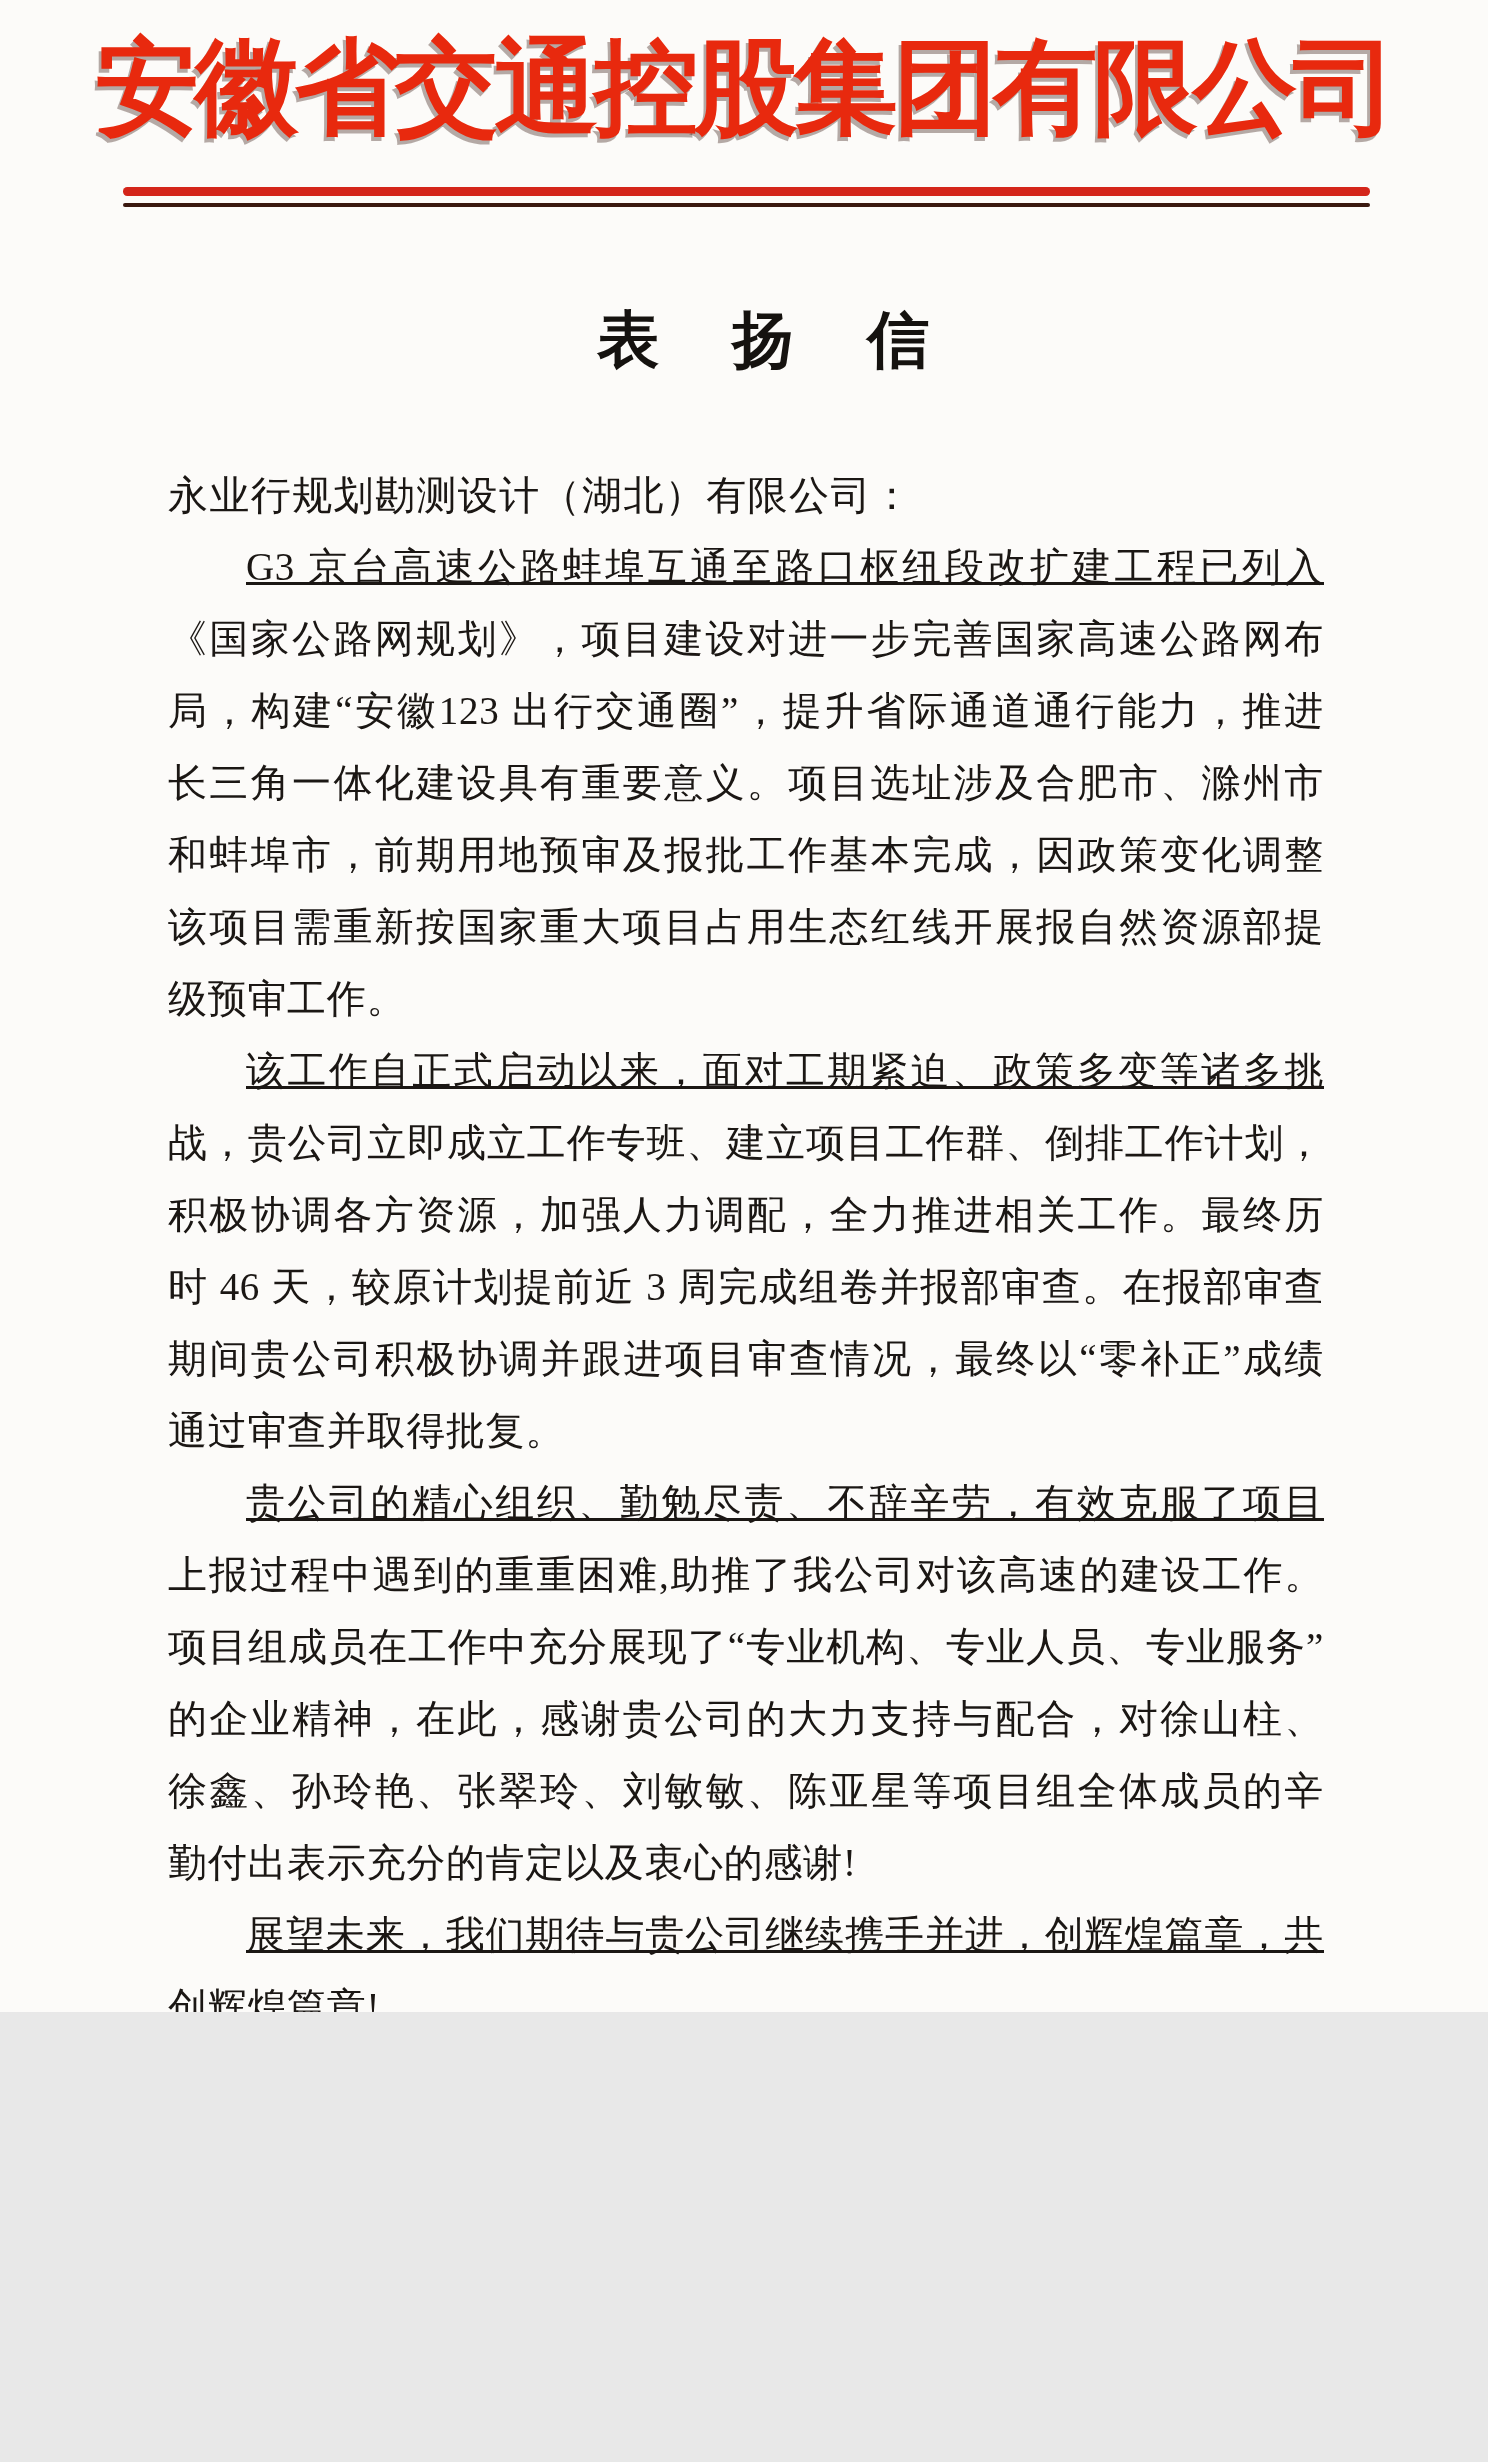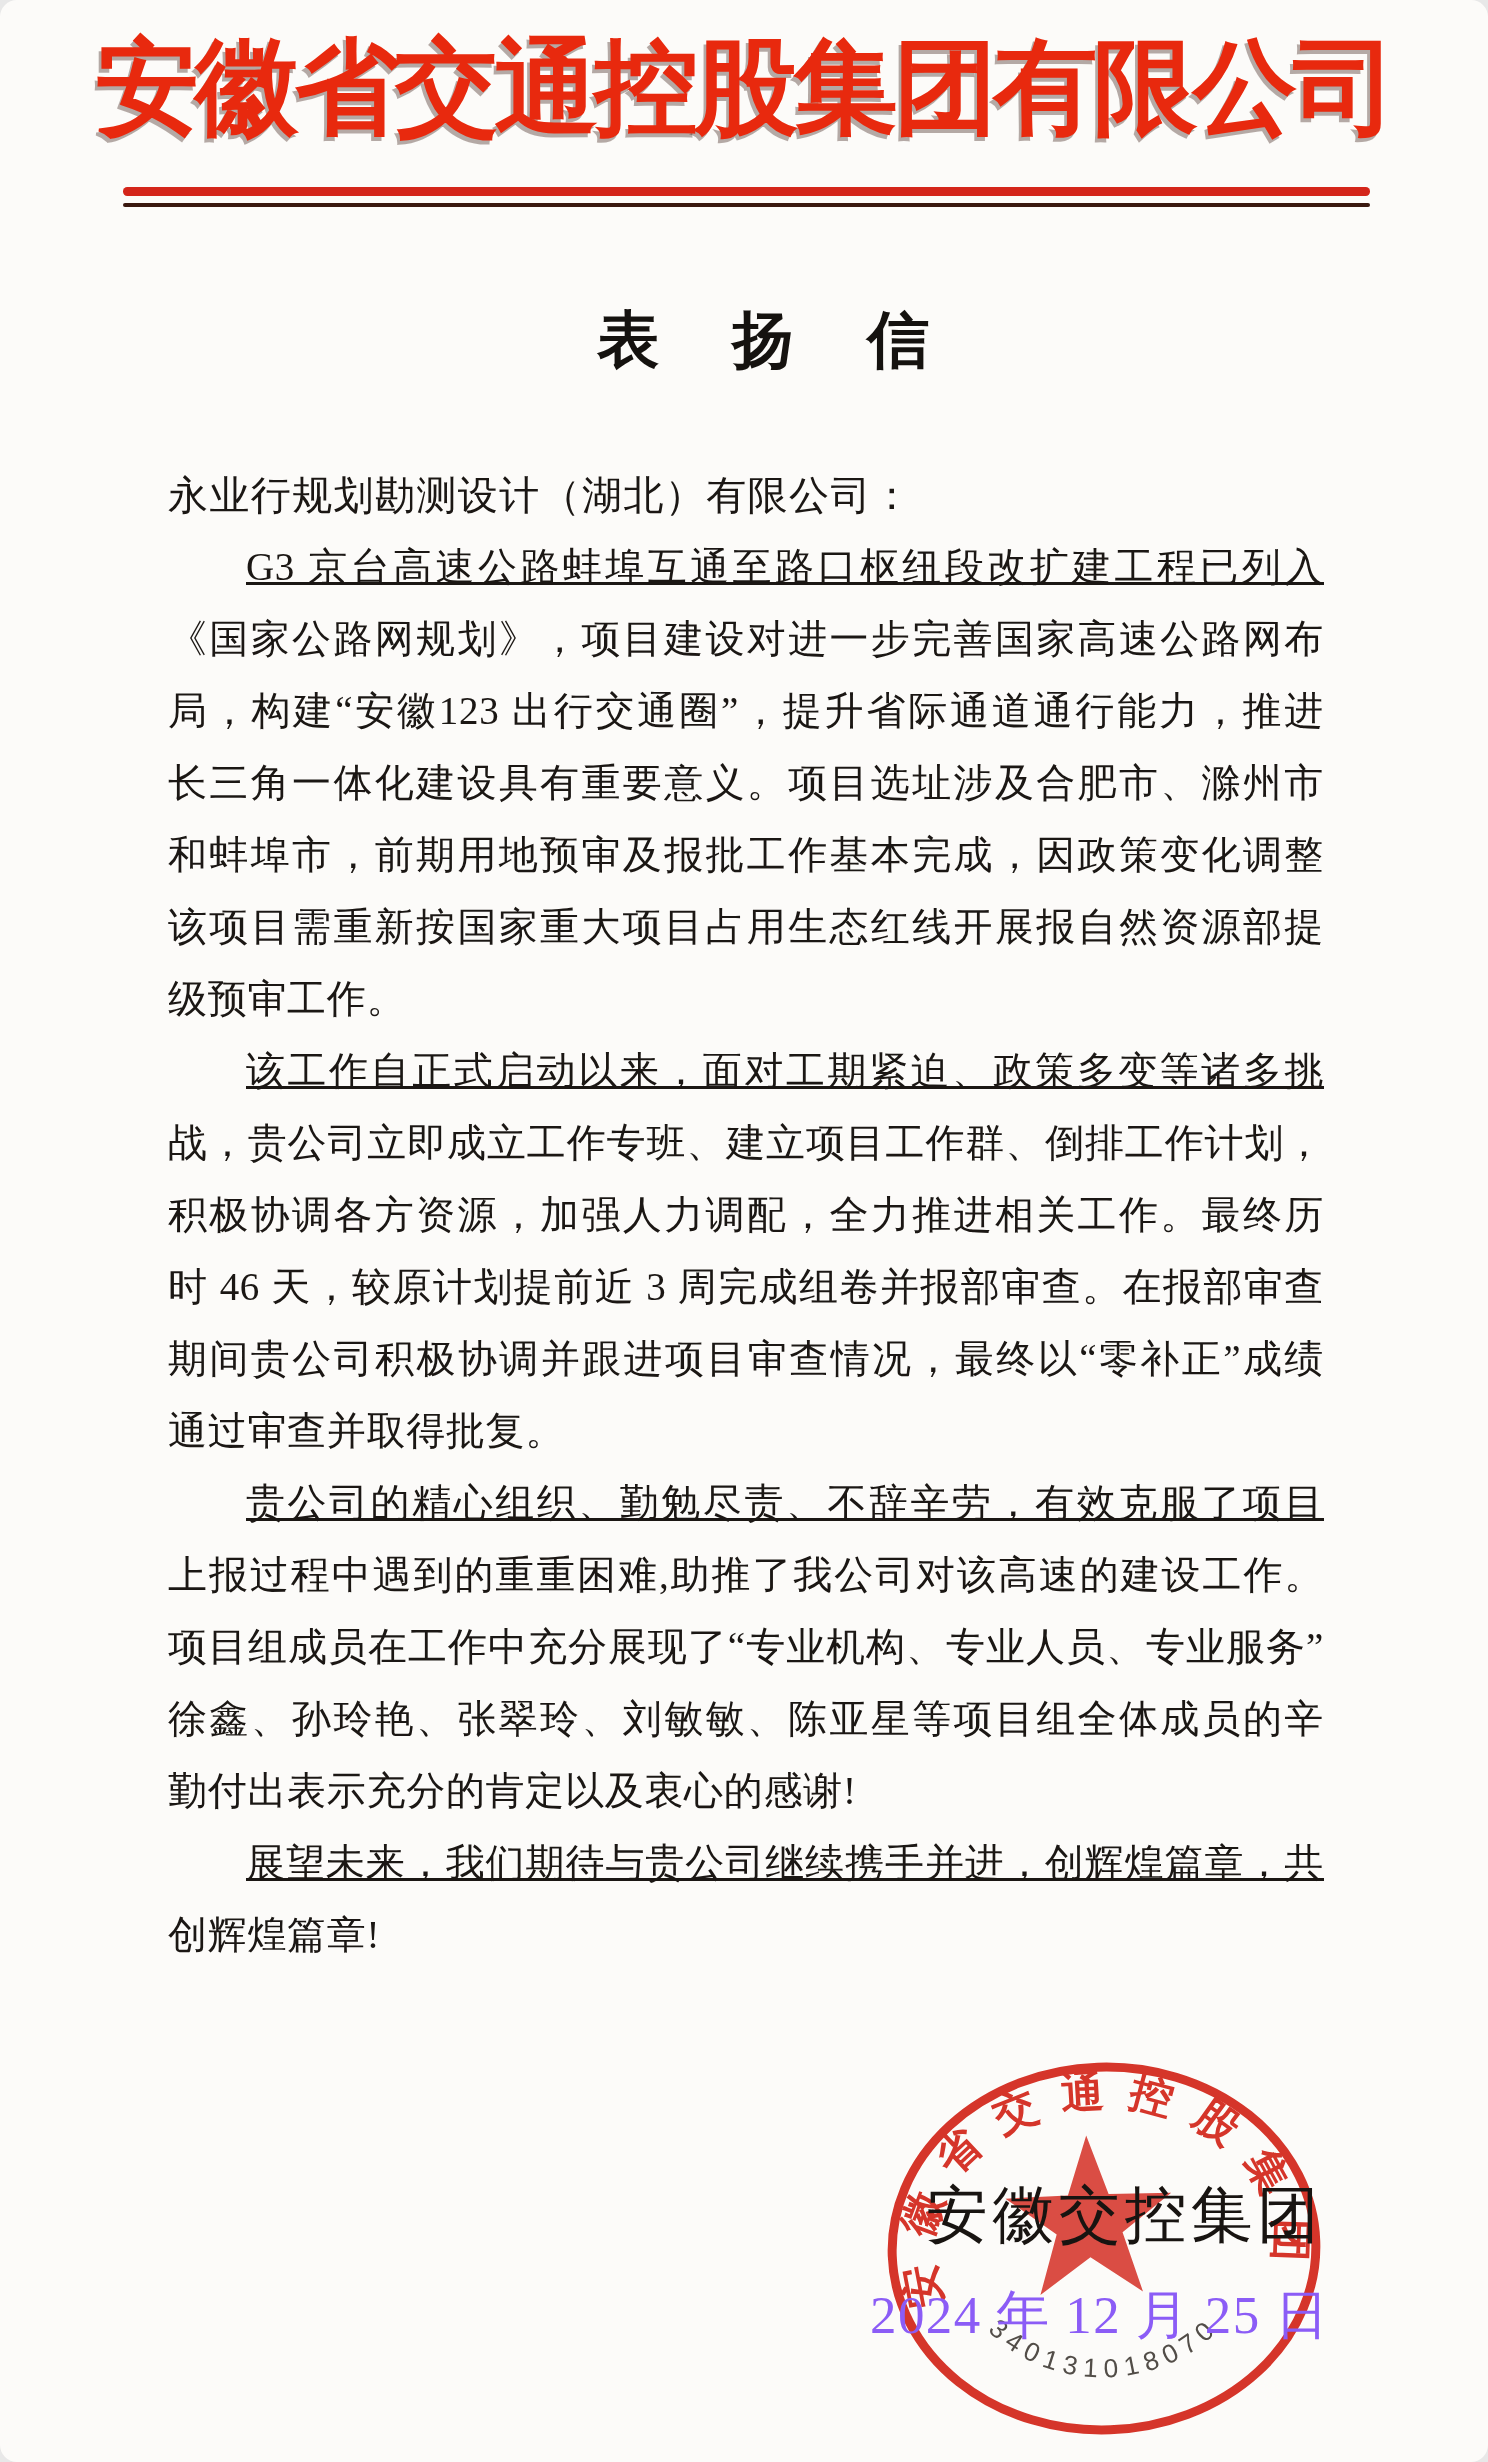--- a/index.html
+++ b/index.html
@@ -1,25 +1,24 @@
 <!DOCTYPE html>
 <html style="--letterhead-red: #e8290e; --rule-red: #d4251a; --rule-dark: #3a180f; --seal-red: #d3271b; --text-ink: #1b1714;font-size:11px"><head>
 <meta charset="utf-8">
 <style>
   html, body { margin: 0; padding: 0; background: #e8e8e8; }
   .page {
     position: relative;
     width: 1488px;
-    height: 2462px;
+    height: 2012px;
     margin: 0 auto;
     background: #fcfbf9;
     overflow: hidden;
     font-family: "Liberation Serif", serif;
     color: var(--text-ink, #1b1714);
-    border-radius: 17px;
   }
   
   .letterhead {
     position: absolute;
     left: 0; right: 0; top: 29px;
     margin: 0;
     text-align: center;
     font-size: 104px;
     line-height: 118px;
     font-weight: 700;
@@ -140,20 +139,21 @@
       <div class="bline end">级预审工作。</div>
       <div class="bline indent">该工作自正式启动以来，面对工期紧迫、政策多变等诸多挑</div>
       <div class="bline">战，贵公司立即成立工作专班、建立项目工作群、倒排工作计划，</div>
       <div class="bline">积极协调各方资源，加强人力调配，全力推进相关工作。最终历</div>
       <div class="bline">时 46 天，较原计划提前近 3 周完成组卷并报部审查。在报部审查</div>
       <div class="bline">期间贵公司积极协调并跟进项目审查情况，最终以“零补正”成绩</div>
       <div class="bline end">通过审查并取得批复。</div>
       <div class="bline indent">贵公司的精心组织、勤勉尽责、不辞辛劳，有效克服了项目</div>
       <div class="bline">上报过程中遇到的重重困难,助推了我公司对该高速的建设工作。</div>
       <div class="bline">项目组成员在工作中充分展现了“专业机构、专业人员、专业服务”</div>
+      <div class="bline">的企业精神，在此，感谢贵公司的大力支持与配合，对徐山柱、</div>
       <div class="bline">徐鑫、孙玲艳、张翠玲、刘敏敏、陈亚星等项目组全体成员的辛</div>
       <div class="bline end">勤付出表示充分的肯定以及衷心的感谢!</div>
       <div class="bline indent">展望未来，我们期待与贵公司继续携手并进，创辉煌篇章，共</div>
       <div class="bline end">创辉煌篇章!</div>
     </div>
 
   <div class="seal-wrap">
     <svg viewBox="0 0 664 556" xmlns="http://www.w3.org/2000/svg">
       <defs>
         <path id="ringPath" d="M 107.2 365.1 A 248 206 0 1 1 556.8 365.1" fill="none"></path>

